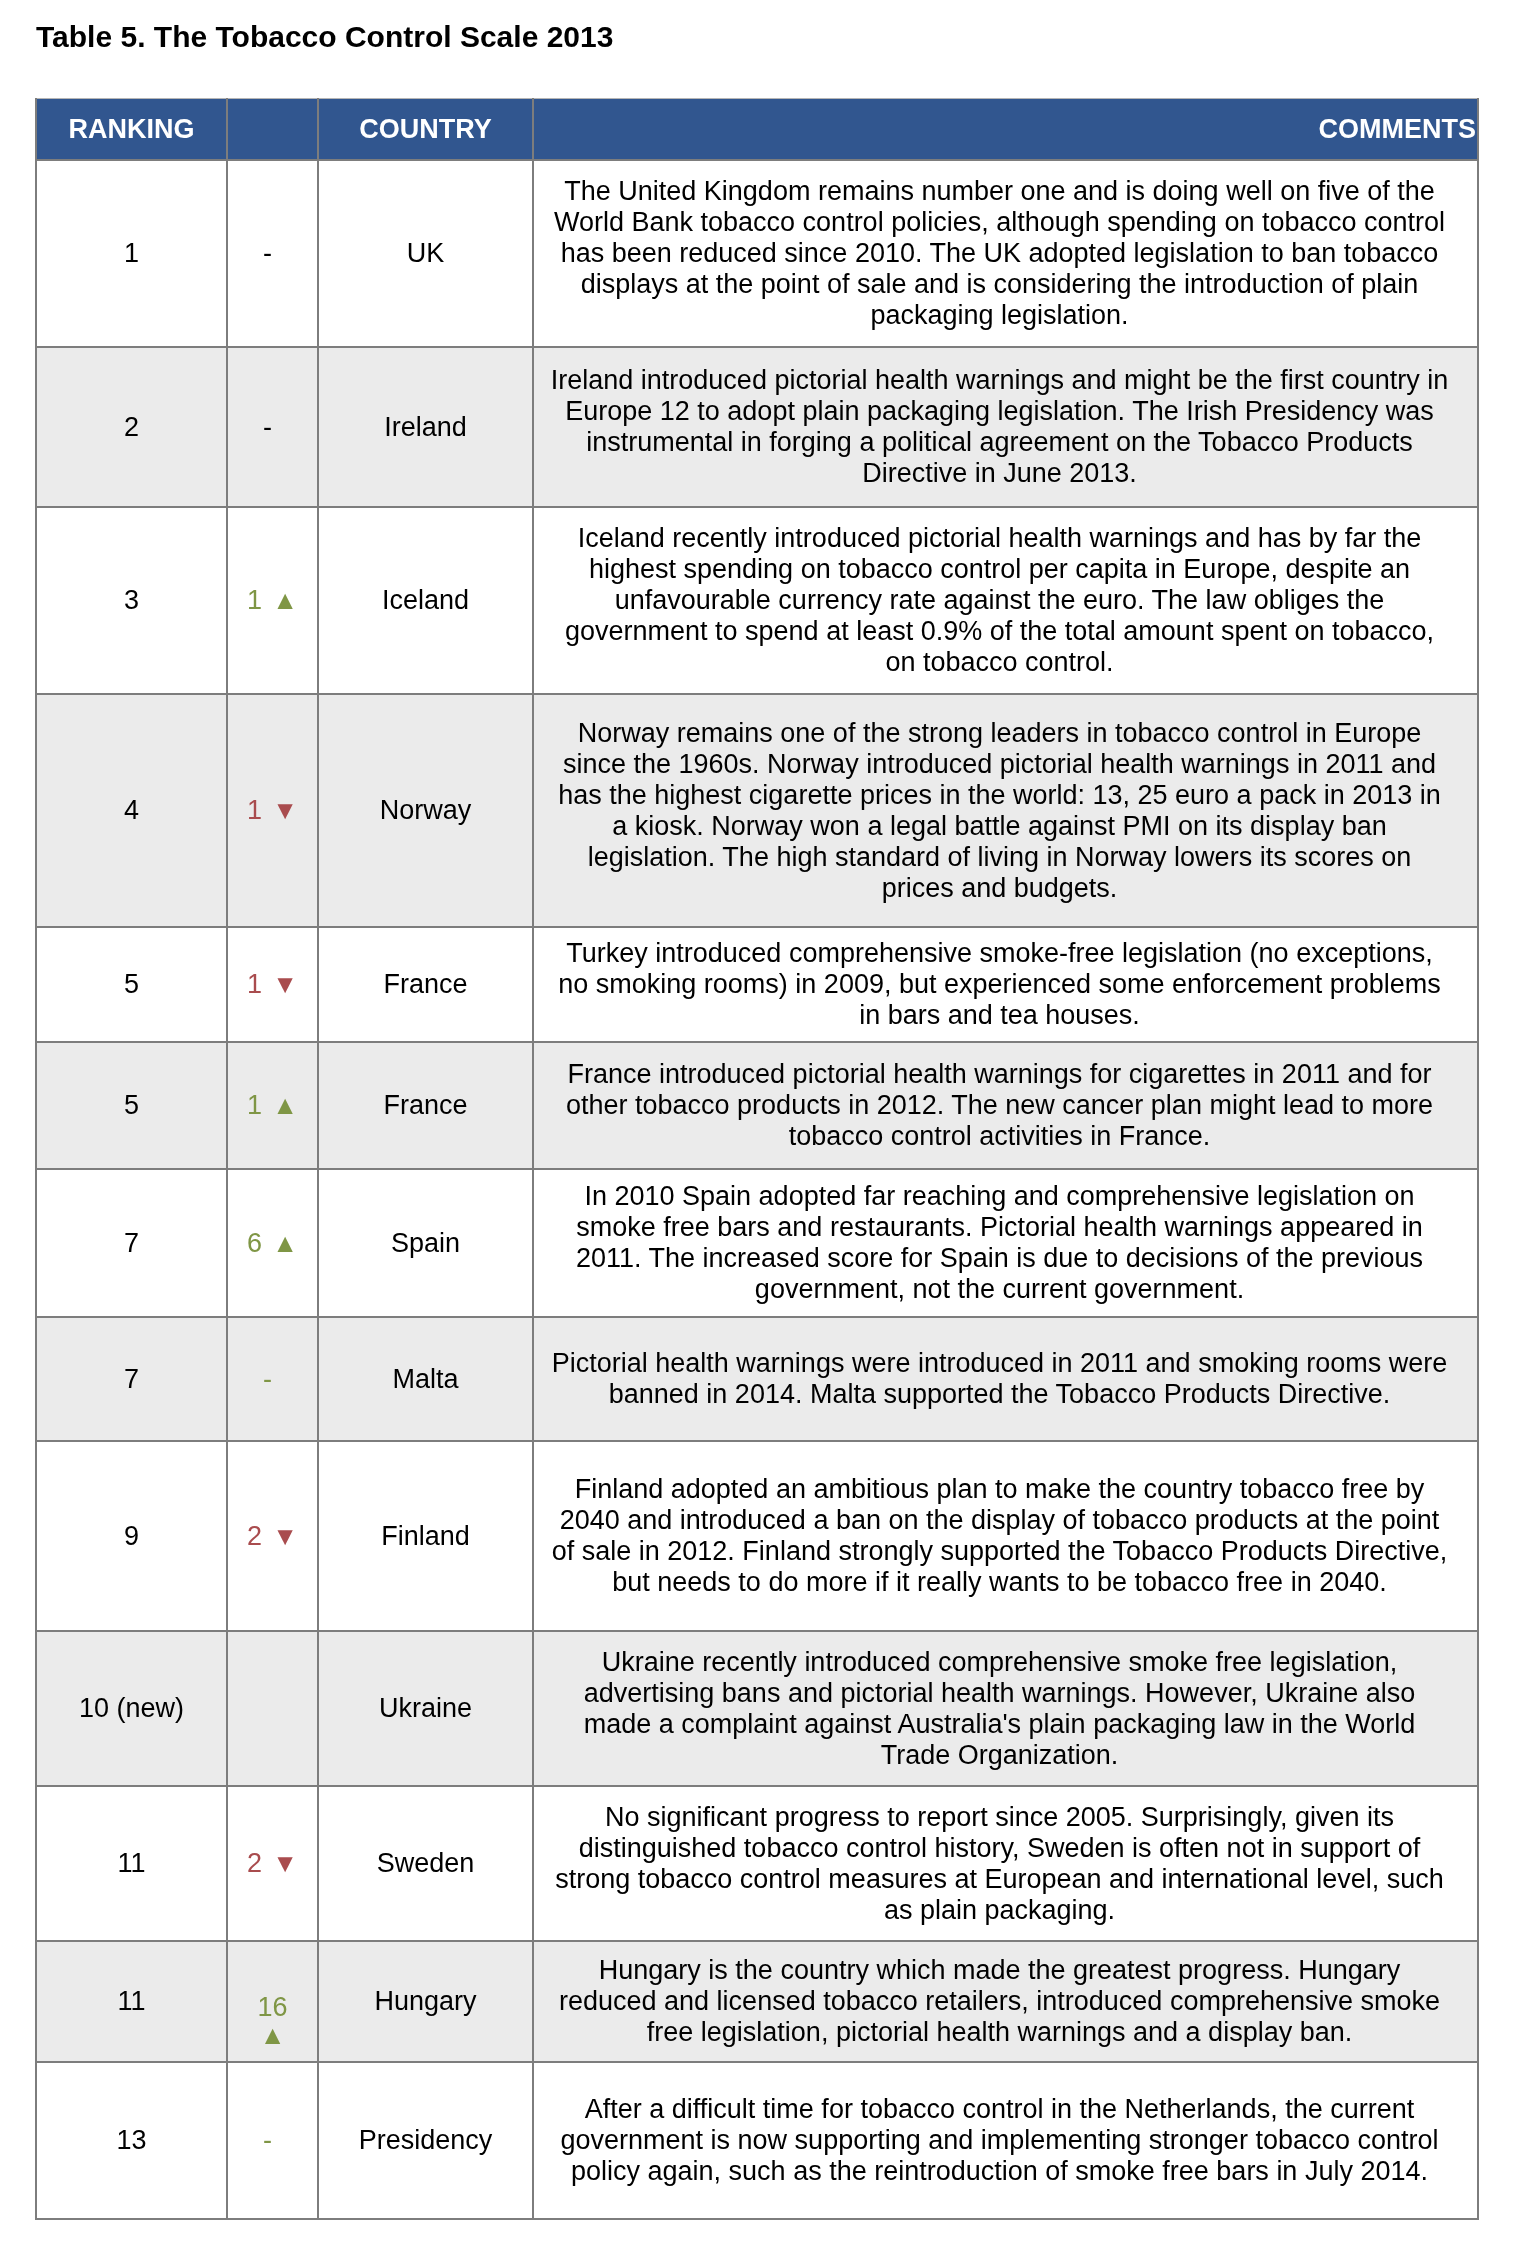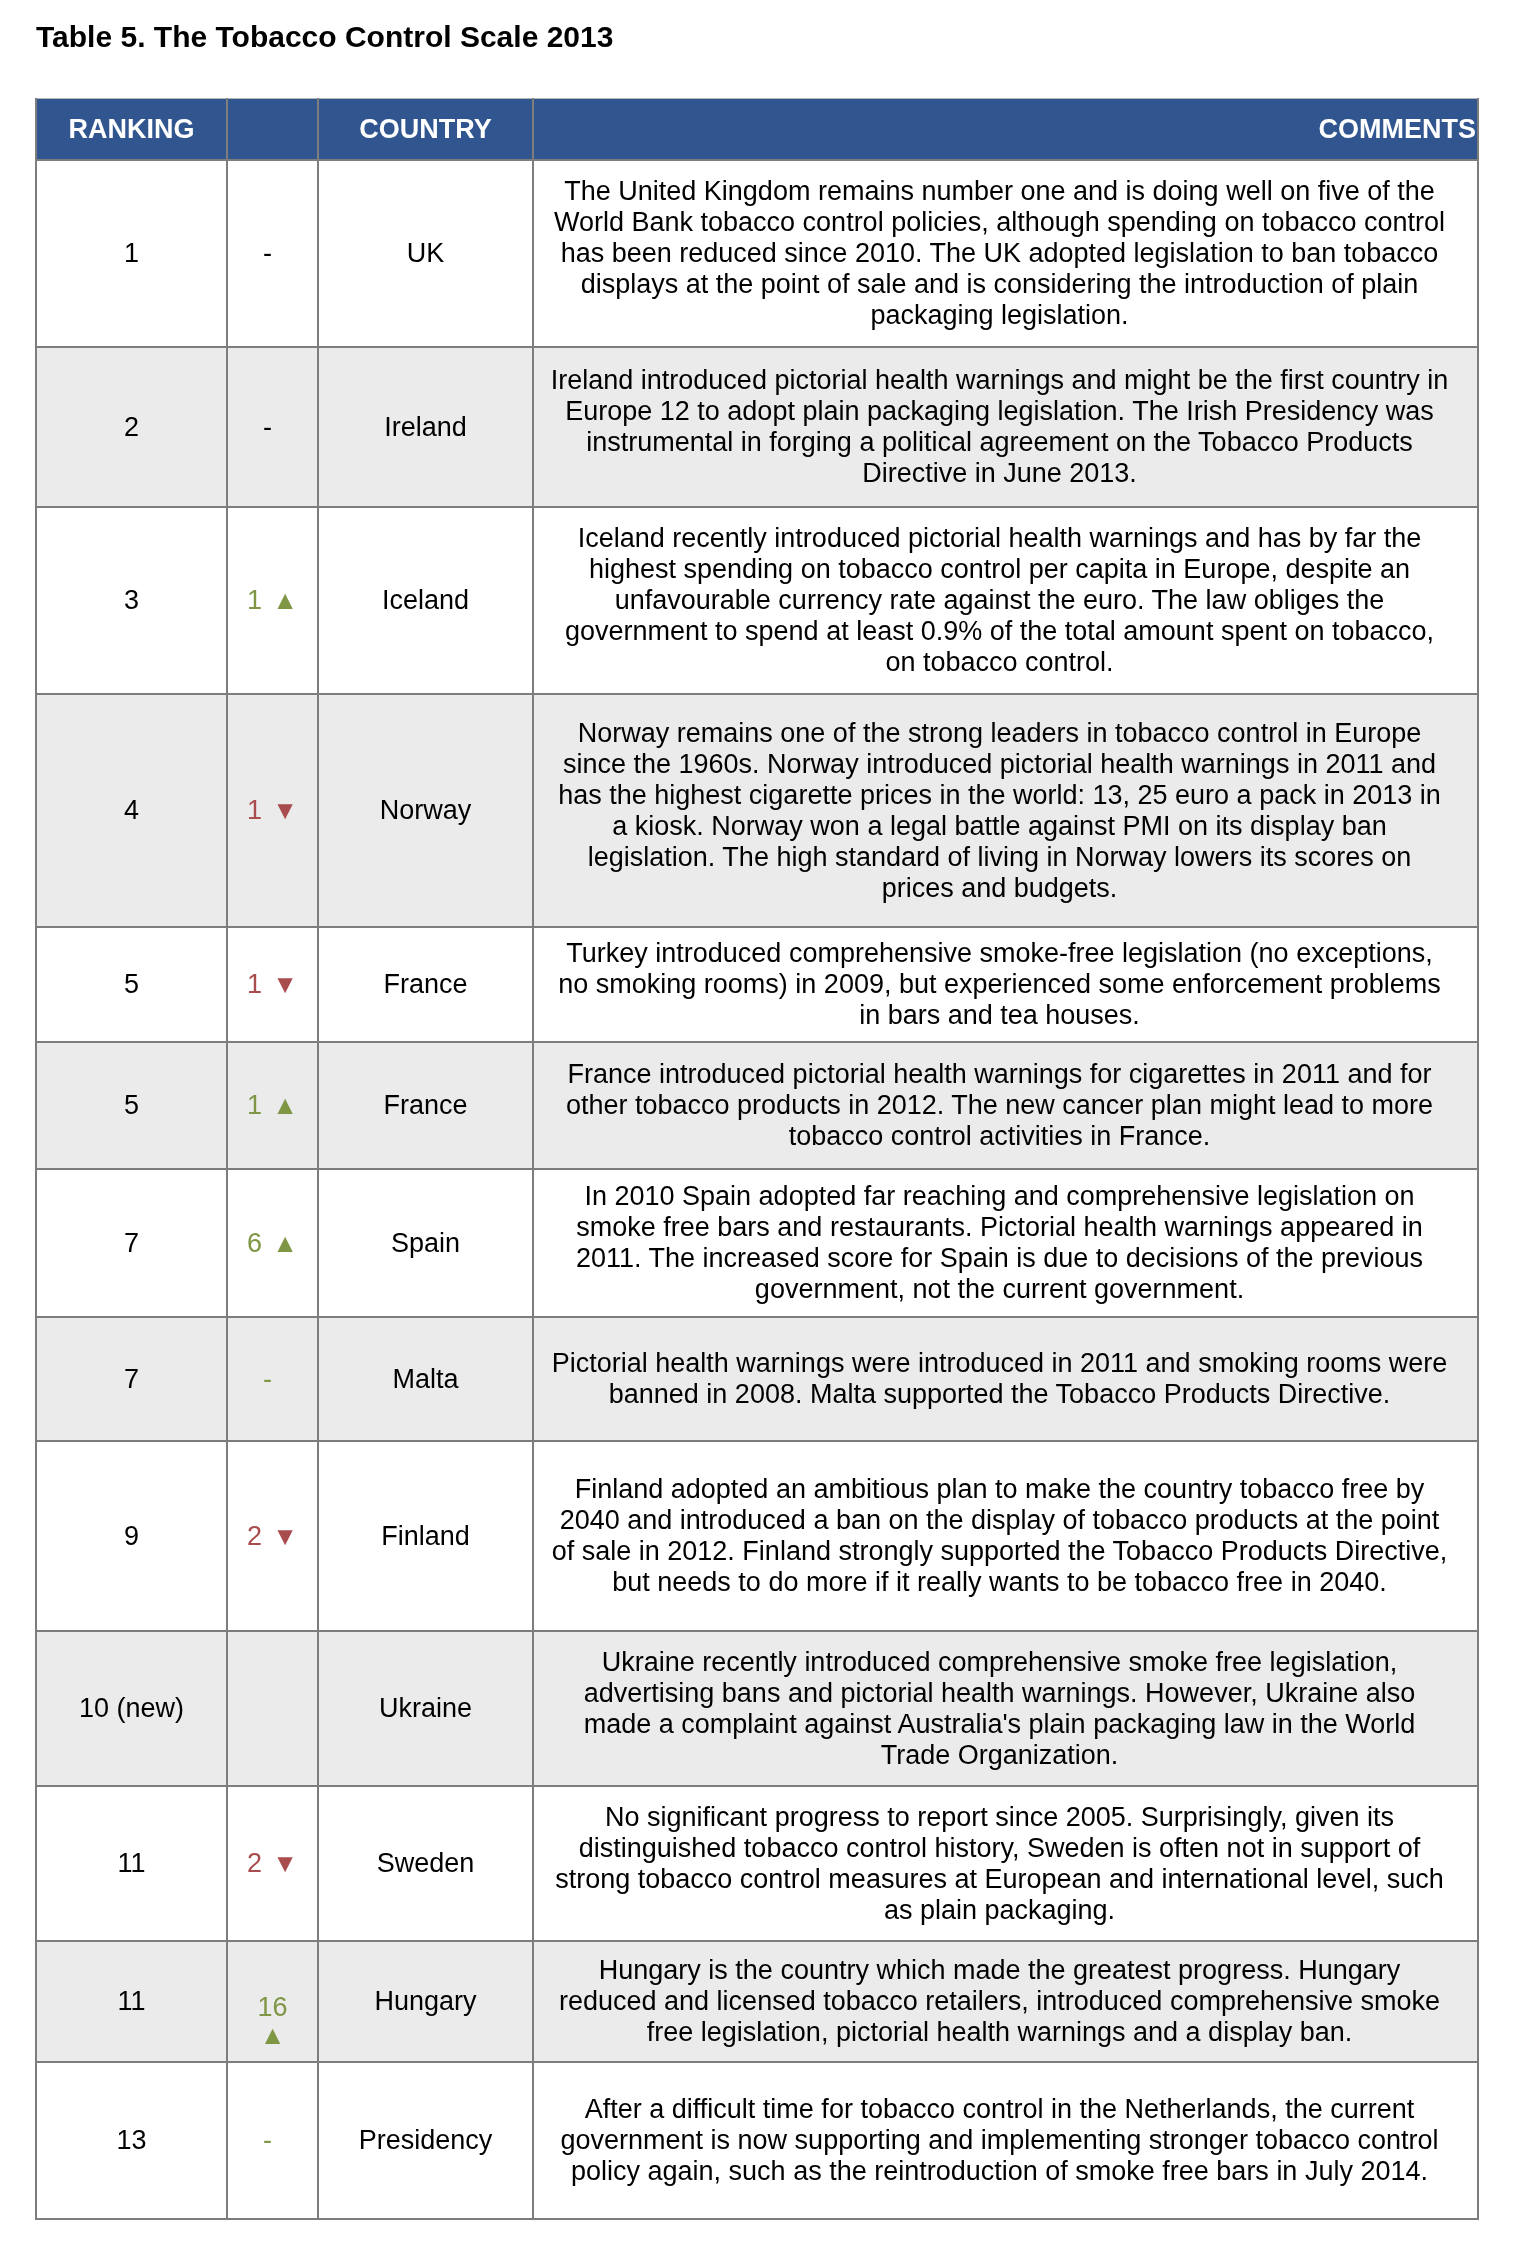--- a/index.html
+++ b/index.html
@@ -141,21 +141,21 @@
         <tr class="data-row" style="height: 148px;">
           <td class="cell ranking">7</td>
           <td class="cell change" style="color:#7F9645"><span class="chg-val">6</span><span class="arrow">▲</span></td>
           <td class="cell country">Spain</td>
           <td class="cell comments">In 2010 Spain adopted far reaching and comprehensive legislation on smoke free bars and restaurants. Pictorial health warnings appeared in 2011. The increased score for Spain is due to decisions of the previous government, not the current government.</td>
         </tr>
         <tr class="data-row alt" style="height: 124px;">
           <td class="cell ranking">7</td>
           <td class="cell change" style="color:#7F9645"><span class="chg-val">-</span><span class="arrow"></span></td>
           <td class="cell country">Malta</td>
-          <td class="cell comments">Pictorial health warnings were introduced in 2011 and smoking rooms were banned in 2008. Malta supported the Tobacco Products Directive.</td>
+          <td class="cell comments">Pictorial health warnings were introduced in 2011 and smoking rooms were banned in 2014. Malta supported the Tobacco Products Directive.</td>
         </tr>
         <tr class="data-row" style="height: 190px;">
           <td class="cell ranking">9</td>
           <td class="cell change" style="color:#A94C4E"><span class="chg-val">2</span><span class="arrow">▼</span></td>
           <td class="cell country">Finland</td>
           <td class="cell comments">Finland adopted an ambitious plan to make the country tobacco free by 2040 and introduced a ban on the display of tobacco products at the point of sale in 2012. Finland strongly supported the Tobacco Products Directive, but needs to do more if it really wants to be tobacco free in 2040.</td>
         </tr>
         <tr class="data-row alt" style="height: 155px;">
           <td class="cell ranking">10 (new)</td>
           <td class="cell change" style="color:#000000"><span class="chg-val"></span><span class="arrow"></span></td>

